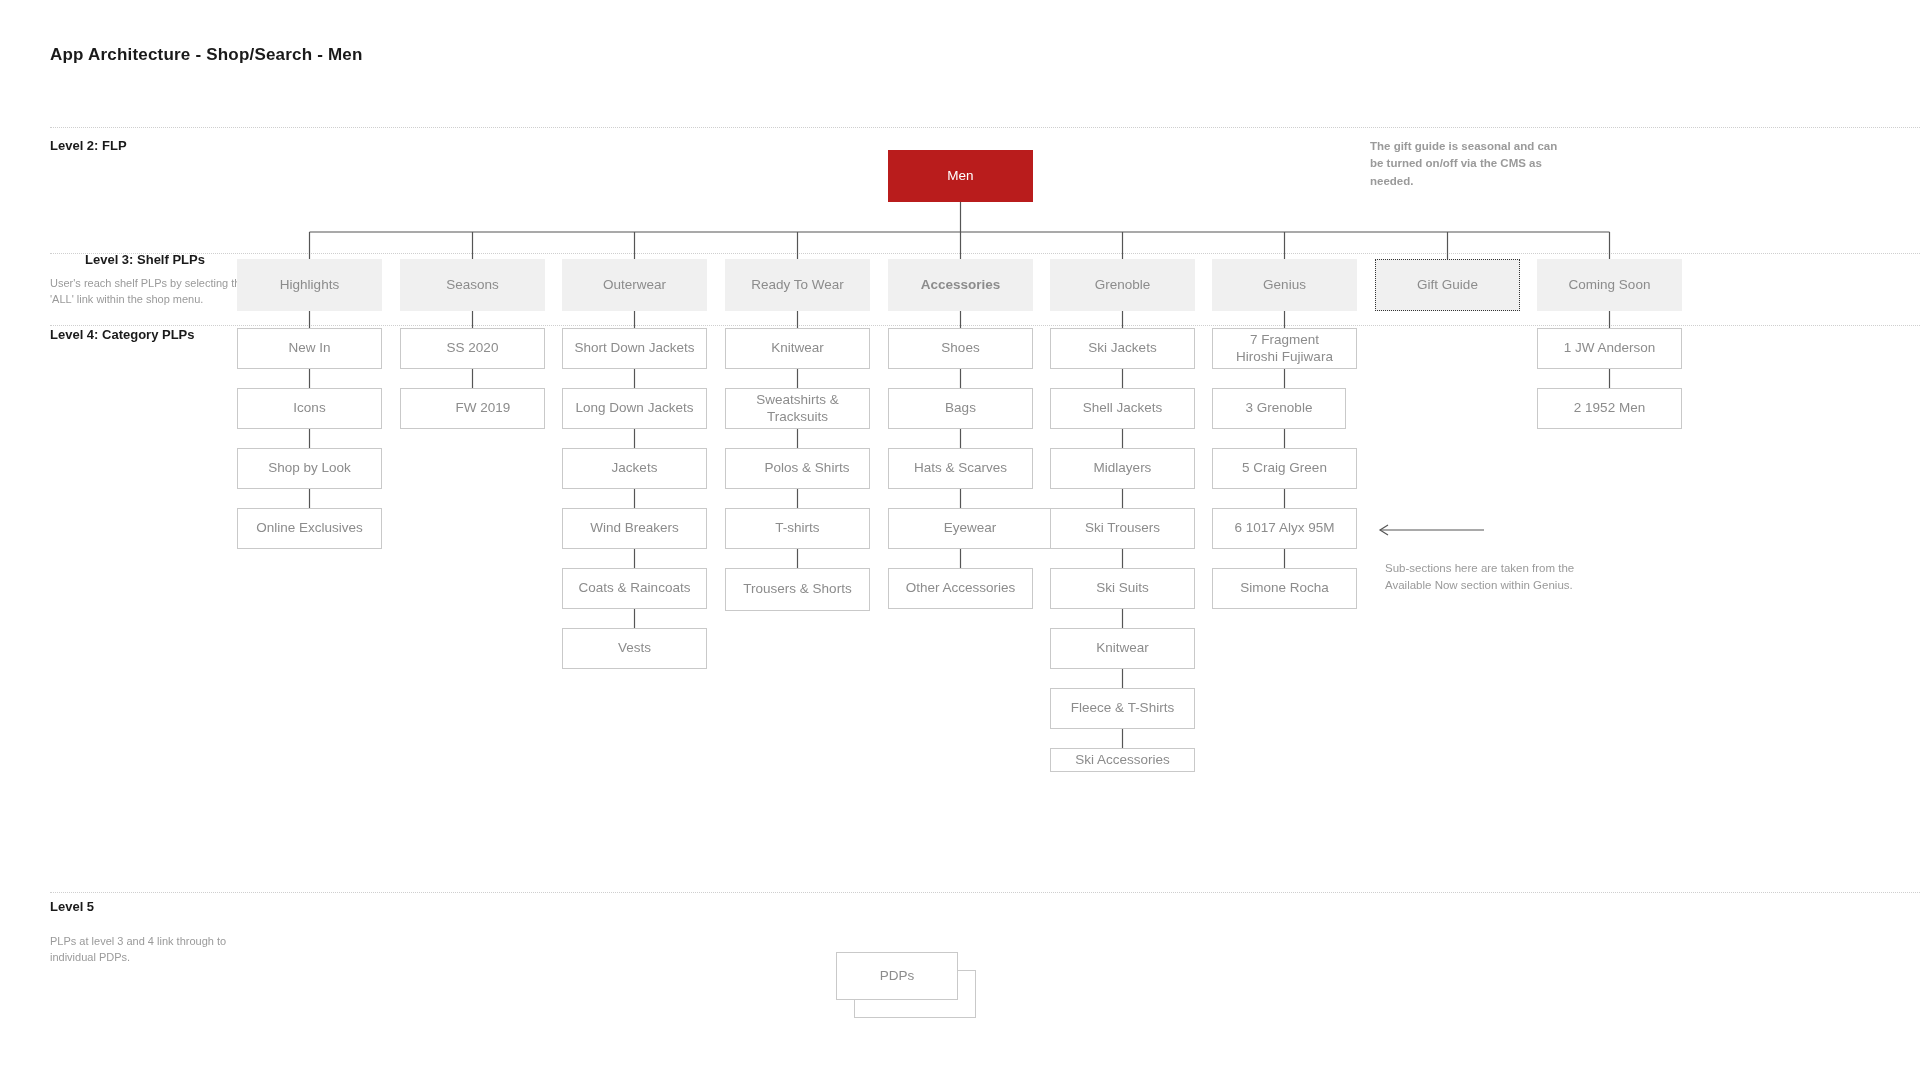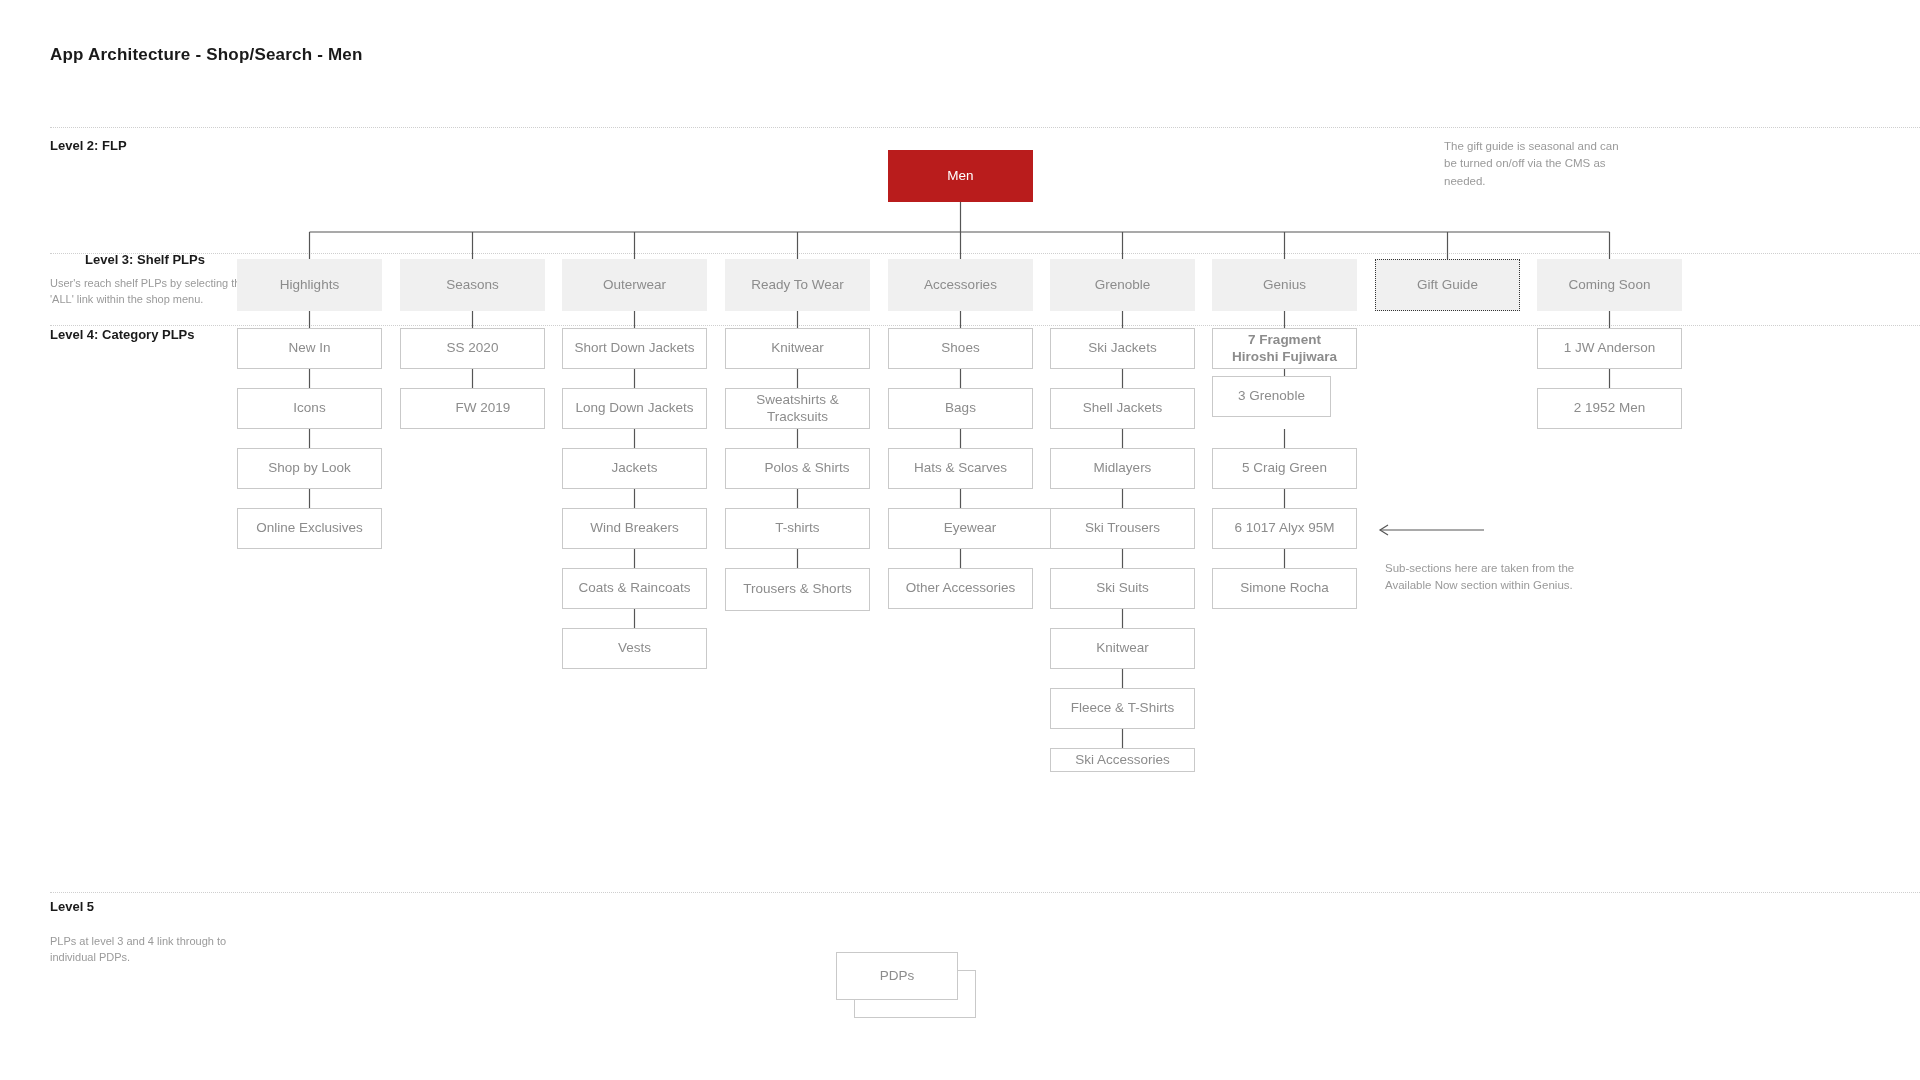--- a/index.html
+++ b/index.html
@@ -76,21 +76,21 @@
     background:#ffffff; border:1px solid #c9c9c9;
   }
   .pdp-shadow {
     position:absolute; background:#ffffff; border:1px solid #c9c9c9;
   }
 
   
   .annot {
     position:absolute; font-size:11.5px; color:#9a9a9a; line-height:1.5;
   }
-  #annot-gift { left:1444px; top:138px; width:190px; }
+  #annot-gift { left:1370px; top:138px; width:190px;font-weight:bold; }
   #annot-genius { left:1385px; top:560px; width:200px; }
 </style>
 </head>
 <body>
 
 <div id="page-title">App Architecture - Shop/Search - Men</div>
 
 <div class="level-rule" id="rule-l2"></div>
 <div class="level-rule" id="rule-l3"></div>
 <div class="level-rule" id="rule-l4"></div>
@@ -155,21 +155,21 @@
     <line x1="1484" y1="530" x2="1380" y2="530" stroke="#555555" stroke-width="1.2"></line>
     <polyline points="1388,525 1380,530 1388,535" fill="none" stroke="#555555" stroke-width="1.2"></polyline>
   </svg>
 
 <div id="nodes">
     <div class="node node-root" style="left: 888px; top: 150px; width: 145px; height: 52px;">Men</div>
     <div class="node node-shelf" style="left: 237px; top: 259px; width: 145px; height: 52px;">Highlights</div>
     <div class="node node-shelf" style="left: 400px; top: 259px; width: 145px; height: 52px;">Seasons</div>
     <div class="node node-shelf" style="left: 562px; top: 259px; width: 145px; height: 52px;">Outerwear</div>
     <div class="node node-shelf" style="left: 725px; top: 259px; width: 145px; height: 52px;">Ready To Wear</div>
-    <div class="node node-shelf" style="left: 888px; top: 259px; width: 145px; height: 52px;">Accessories</div>
+    <div class="node node-shelf" style="left: 888px; top: 259px; width: 145px; height: 52px; font-weight: bold;">Accessories</div>
     <div class="node node-shelf" style="left: 1050px; top: 259px; width: 145px; height: 52px;">Grenoble</div>
     <div class="node node-shelf" style="left: 1212px; top: 259px; width: 145px; height: 52px;">Genius</div>
     <div class="node node-shelf dotted" style="left: 1375px; top: 259px; width: 145px; height: 52px;">Gift Guide</div>
     <div class="node node-shelf" style="left: 1537px; top: 259px; width: 145px; height: 52px;">Coming Soon</div>
     <div class="node node-cat" style="left: 237px; top: 328px; width: 145px; height: 41px;">New In</div>
     <div class="node node-cat" style="left: 237px; top: 388px; width: 145px; height: 41px;">Icons</div>
     <div class="node node-cat" style="left: 237px; top: 448px; width: 145px; height: 41px;">Shop by Look</div>
     <div class="node node-cat" style="left: 237px; top: 508px; width: 145px; height: 41px;">Online Exclusives</div>
     <div class="node node-cat" style="left: 400px; top: 328px; width: 145px; height: 41px;">SS 2020</div>
     <div class="node node-cat" style="left: 400px; top: 388px; width: 145px; height: 41px; padding-left: 27px;">FW 2019</div>
@@ -190,22 +190,22 @@
     <div class="node node-cat" style="left: 888px; top: 508px; width: 164px; height: 41px;">Eyewear</div>
     <div class="node node-cat" style="left: 888px; top: 568px; width: 145px; height: 41px;">Other Accessories</div>
     <div class="node node-cat" style="left: 1050px; top: 328px; width: 145px; height: 41px;">Ski Jackets</div>
     <div class="node node-cat" style="left: 1050px; top: 388px; width: 145px; height: 41px;">Shell Jackets</div>
     <div class="node node-cat" style="left: 1050px; top: 448px; width: 145px; height: 41px;">Midlayers</div>
     <div class="node node-cat" style="left: 1050px; top: 508px; width: 145px; height: 41px;">Ski Trousers</div>
     <div class="node node-cat" style="left: 1050px; top: 568px; width: 145px; height: 41px;">Ski Suits</div>
     <div class="node node-cat" style="left: 1050px; top: 628px; width: 145px; height: 41px;">Knitwear</div>
     <div class="node node-cat" style="left: 1050px; top: 688px; width: 145px; height: 41px;">Fleece &amp; T-Shirts</div>
     <div class="node node-cat" style="left: 1050px; top: 748px; width: 145px; height: 24px;">Ski Accessories</div>
-    <div class="node node-cat" style="left: 1212px; top: 328px; width: 145px; height: 41px; font-weight: bold;">7 Fragment<br>Hiroshi Fujiwara</div>
-    <div class="node node-cat" style="left: 1212px; top: 376px; width: 119px; height: 41px;">3 Grenoble</div>
+    <div class="node node-cat" style="left: 1212px; top: 328px; width: 145px; height: 41px;">7 Fragment<br>Hiroshi Fujiwara</div>
+    <div class="node node-cat" style="left: 1212px; top: 388px; width: 134px; height: 41px;">3 Grenoble</div>
     <div class="node node-cat" style="left: 1212px; top: 448px; width: 145px; height: 41px;">5 Craig Green</div>
     <div class="node node-cat" style="left: 1212px; top: 508px; width: 145px; height: 41px;">6 1017 Alyx 95M</div>
     <div class="node node-cat" style="left: 1212px; top: 568px; width: 145px; height: 41px;">Simone Rocha</div>
     <div class="node node-cat" style="left: 1537px; top: 328px; width: 145px; height: 41px;">1 JW Anderson</div>
     <div class="node node-cat" style="left: 1537px; top: 388px; width: 145px; height: 41px;">2 1952 Men</div>
     <div class="pdp-shadow" style="left: 854px; top: 970px; width: 122px; height: 48px;"></div>
     <div class="node node-pdp" style="left: 836px; top: 952px; width: 122px; height: 48px;">PDPs</div>
   </div>
 
 <div class="annot" id="annot-gift">The gift guide is seasonal and can be turned on/off via the CMS as needed.</div>

